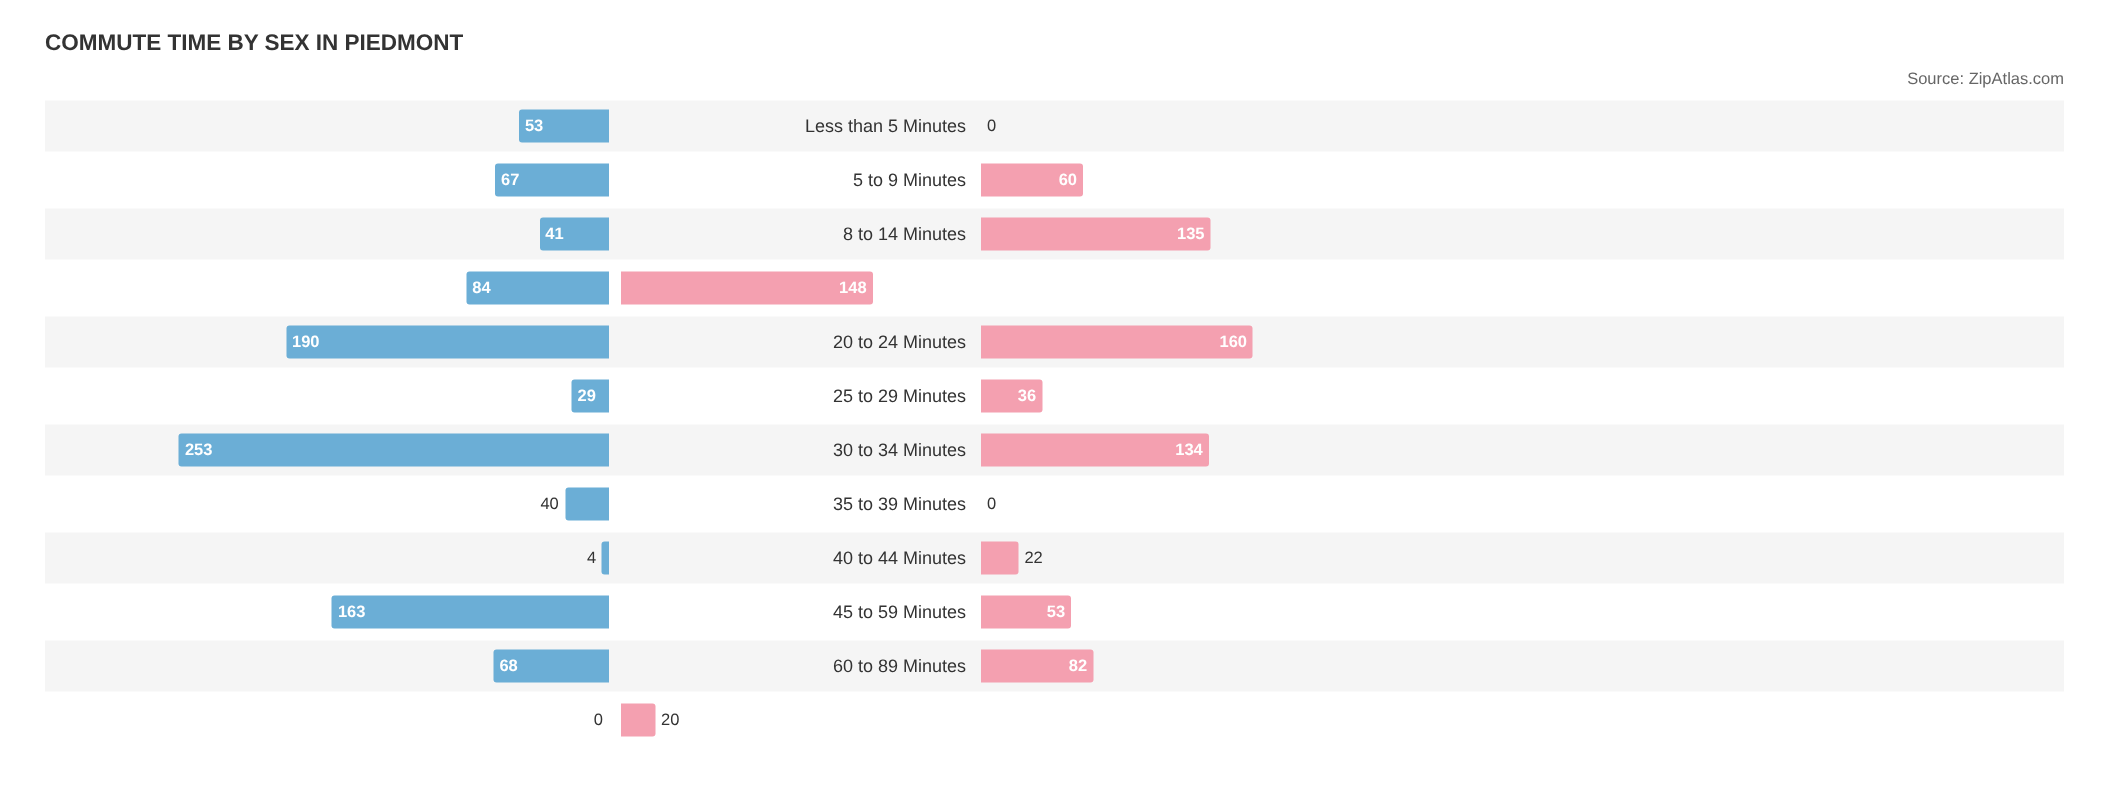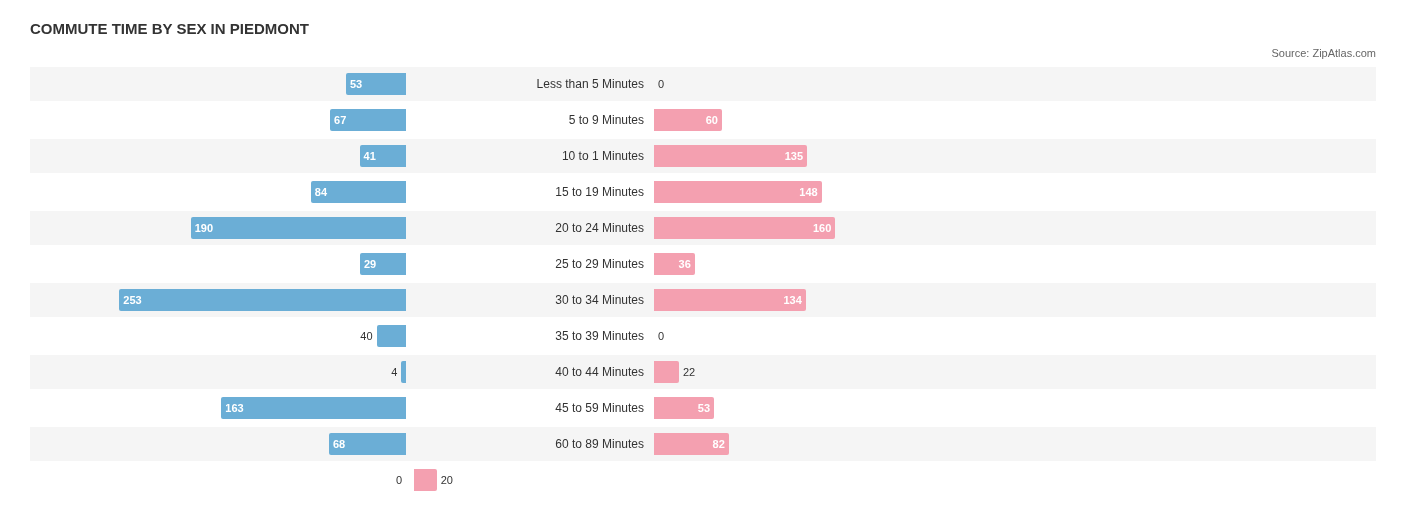--- a/index.html
+++ b/index.html
@@ -165,36 +165,35 @@
 
       </div>
     </div>
     <div class="row">
       <div class="bar-left-container">
 
         <div class="bar-left" style="width:46.46666666666666px;">
           <span class="value-left-inside">41</span>
         </div>
       </div>
-      <div class="label-center">10 to 1 Minutes</div>
+      <div class="label-center">8 to 14 Minutes</div>
       <div class="bar-right-container">
         <div class="bar-right" style="width:153px;">
           <span class="value-right-inside">135</span>
         </div>
 
       </div>
     </div>
     <div class="row">
       <div class="bar-left-container">
 
         <div class="bar-left" style="width:95.2px;">
           <span class="value-left-inside">84</span>
         </div>
       </div>
-      <div class="label-center">15 to 19 Minutes</div>
       <div class="bar-right-container">
         <div class="bar-right" style="width:167.73333333333335px;">
           <span class="value-right-inside">148</span>
         </div>
 
       </div>
     </div>
     <div class="row">
       <div class="bar-left-container">
 
@@ -206,21 +205,21 @@
       <div class="bar-right-container">
         <div class="bar-right" style="width:181.33333333333334px;">
           <span class="value-right-inside">160</span>
         </div>
 
       </div>
     </div>
     <div class="row">
       <div class="bar-left-container">
 
-        <div class="bar-left" style="width:46px;">
+        <div class="bar-left" style="width:25px;">
           <span class="value-left-inside">29</span>
         </div>
       </div>
       <div class="label-center">25 to 29 Minutes</div>
       <div class="bar-right-container">
         <div class="bar-right" style="width:40.8px;">
           <span class="value-right-inside">36</span>
         </div>
 
       </div>

